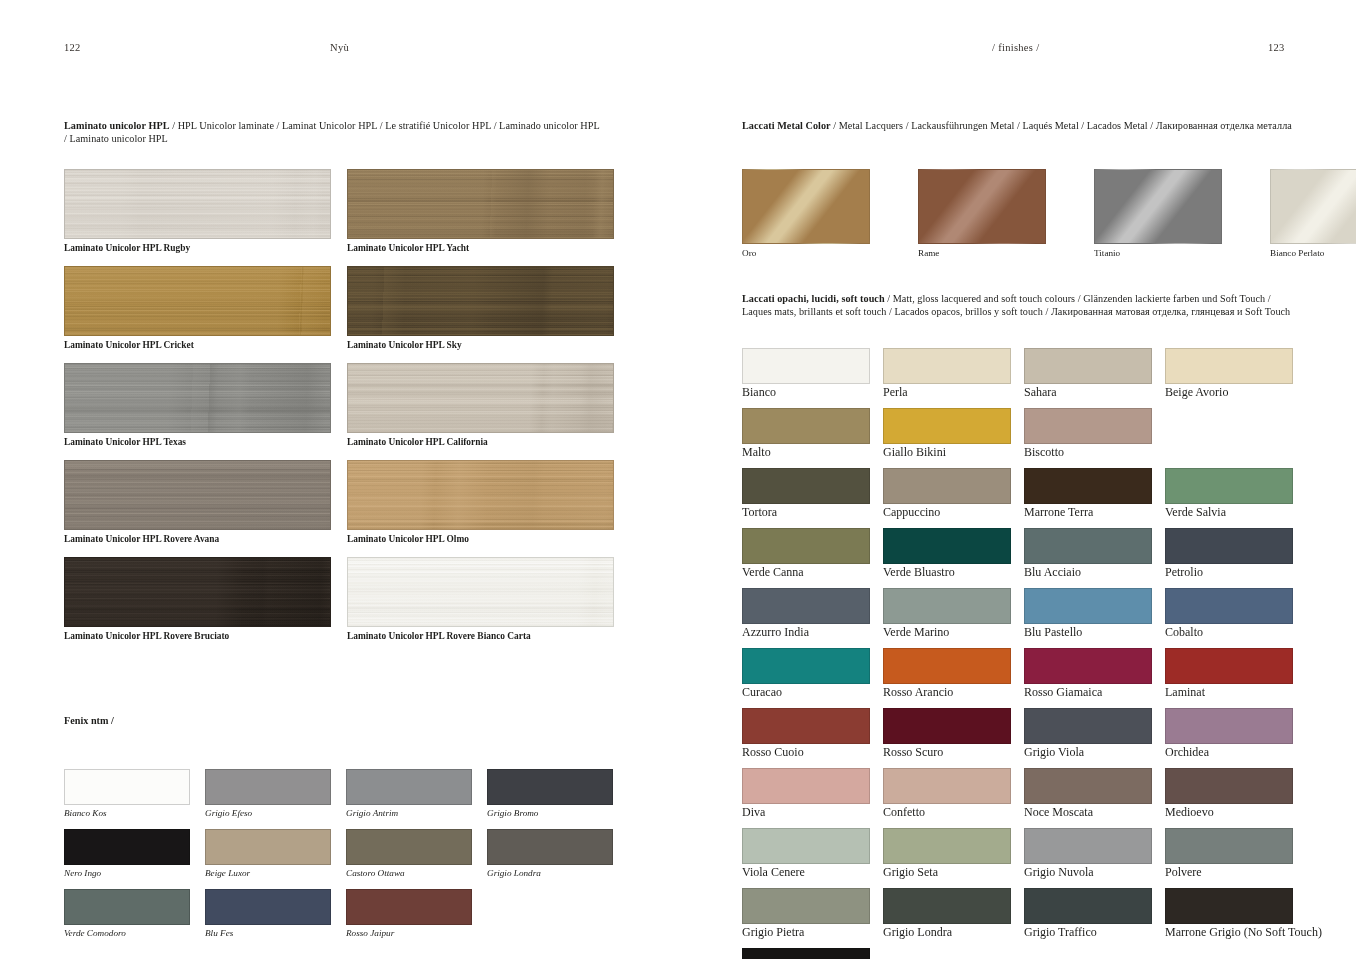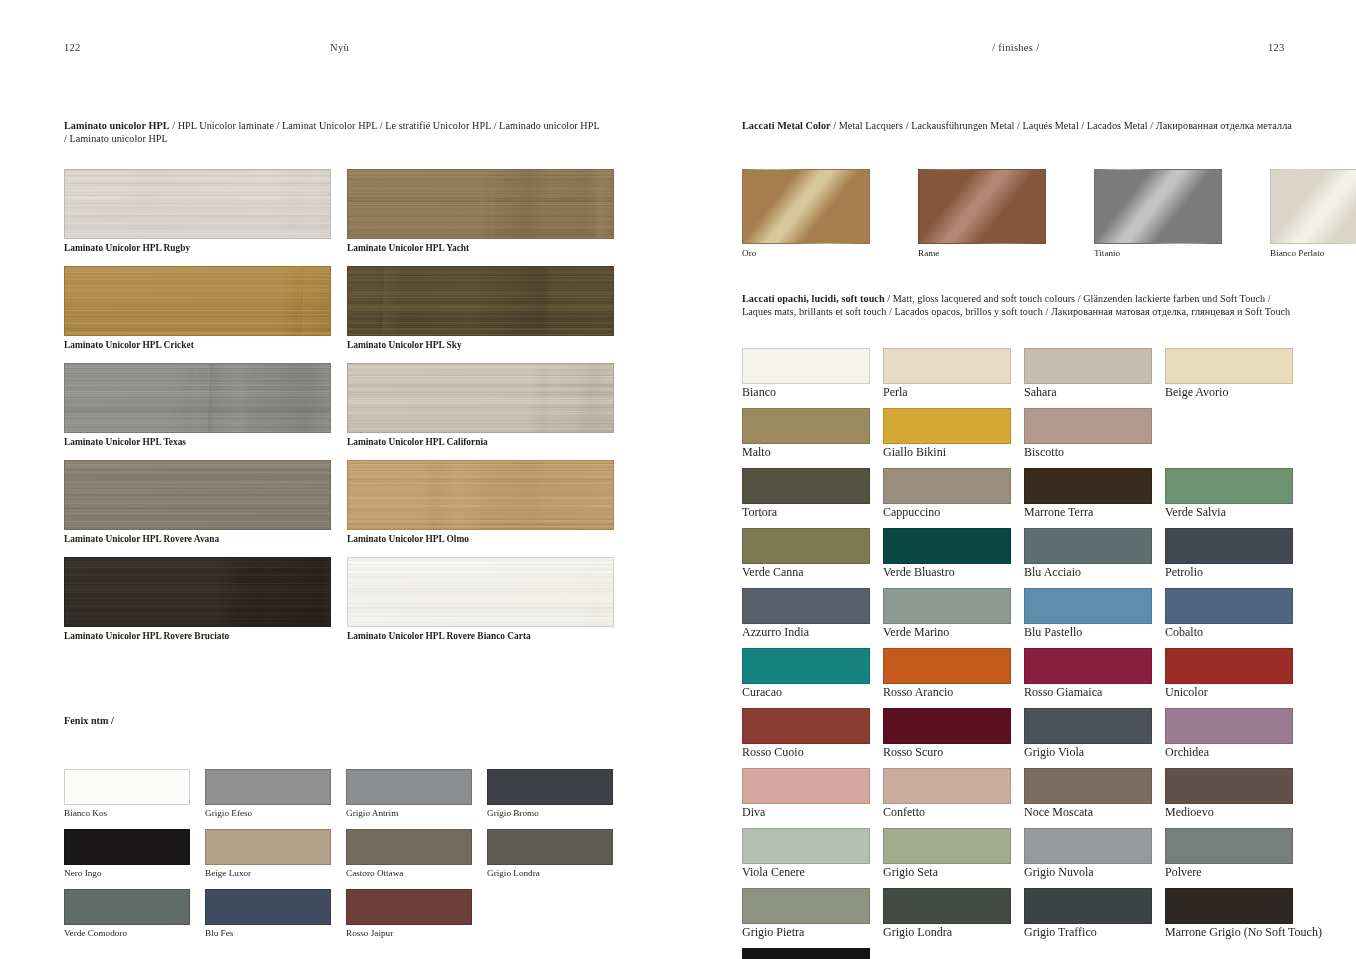--- a/index.html
+++ b/index.html
@@ -50,21 +50,21 @@
     position:absolute;inset:0;
     background-size:100% 100%;
     opacity:.95;
   }
   .lam-label{
     font-size:9.4px;line-height:13px;padding-top:3px;color:#1d1d1b;white-space:nowrap;font-weight:bold;
   }
 
   
   .fenix-head{position:absolute;left:64px;top:703px;font-size:10.2px;font-weight:bold;}
-  .fenix-grid{position:absolute;left:64px;top:757px;width:560px;}
+  .fenix-grid{position:absolute;left:64px;top:757px;width:560px;font-style:italic;}
   .fx-row{display:flex;gap:15px;margin-bottom:10px;}
   .fx-cell{width:126px;}
   .fx-swatch{width:126px;height:36px;box-sizing:border-box;border:0.5px solid rgba(0,0,0,.18);}
   .fx-label{font-size:9.2px;line-height:12px;padding-top:2px;white-space:nowrap;}
 
   
   .metal-grid{position:absolute;left:742px;top:157px;width:560px;}
   .mt-row{display:flex;gap:60px;}
   .mt-cell{width:116px;font-family:Liberation Serif, serif;}
   .mt-swatch{
@@ -352,21 +352,21 @@
           <div class="lc-cell">
             <div class="lc-swatch" style="background: rgb(198, 90, 30);"></div>
             <div class="lc-label">Rosso Arancio</div>
           </div>
           <div class="lc-cell">
             <div class="lc-swatch" style="background: rgb(138, 30, 64);"></div>
             <div class="lc-label">Rosso Giamaica</div>
           </div>
           <div class="lc-cell">
             <div class="lc-swatch" style="background: rgb(157, 43, 38);"></div>
-            <div class="lc-label">Unicolor</div>
+            <div class="lc-label">Laminat</div>
           </div>
         </div>
         <div class="lc-row">
           <div class="lc-cell">
             <div class="lc-swatch" style="background: rgb(139, 60, 50);"></div>
             <div class="lc-label">Rosso Cuoio</div>
           </div>
           <div class="lc-cell">
             <div class="lc-swatch" style="background: rgb(92, 17, 32);"></div>
             <div class="lc-label">Rosso Scuro</div>

